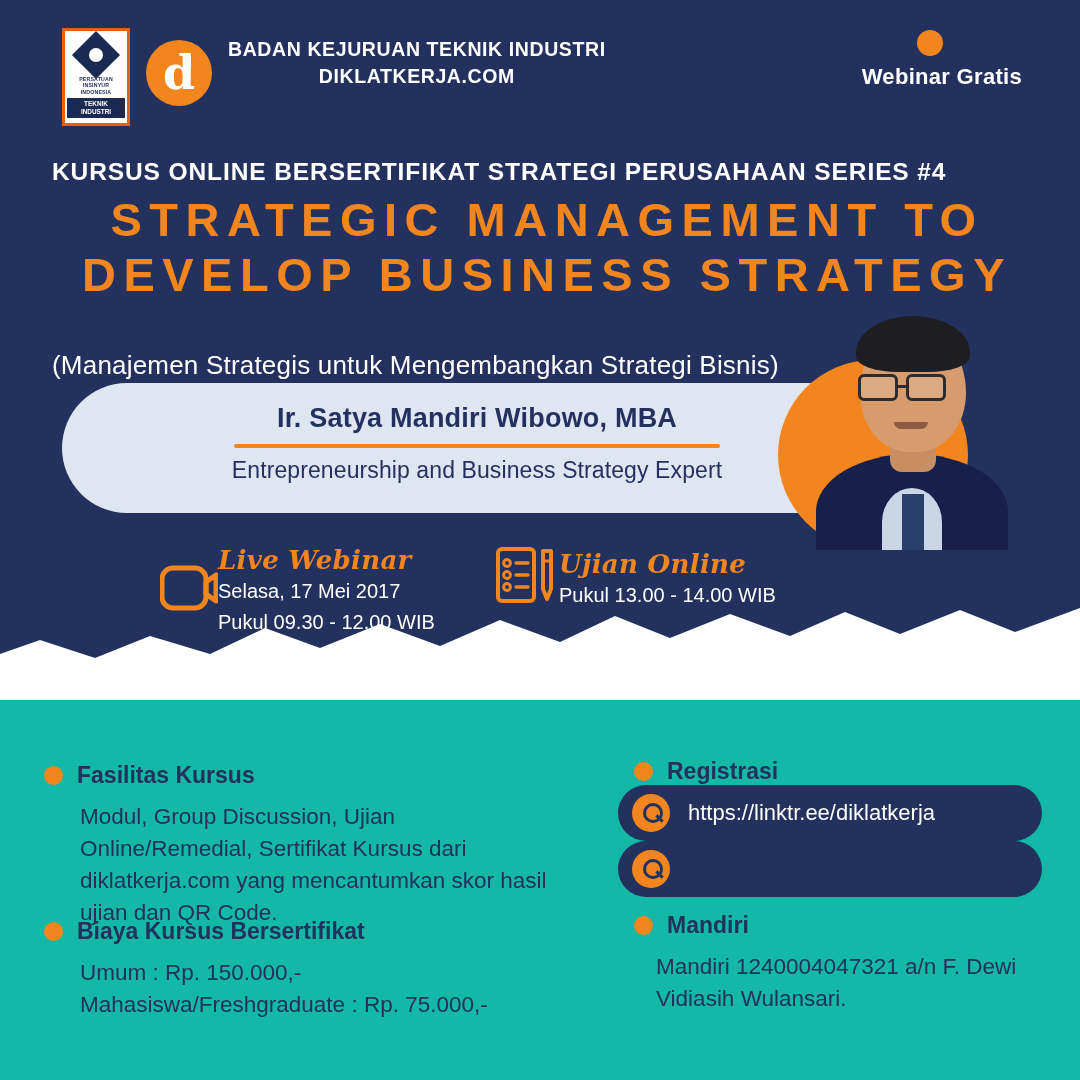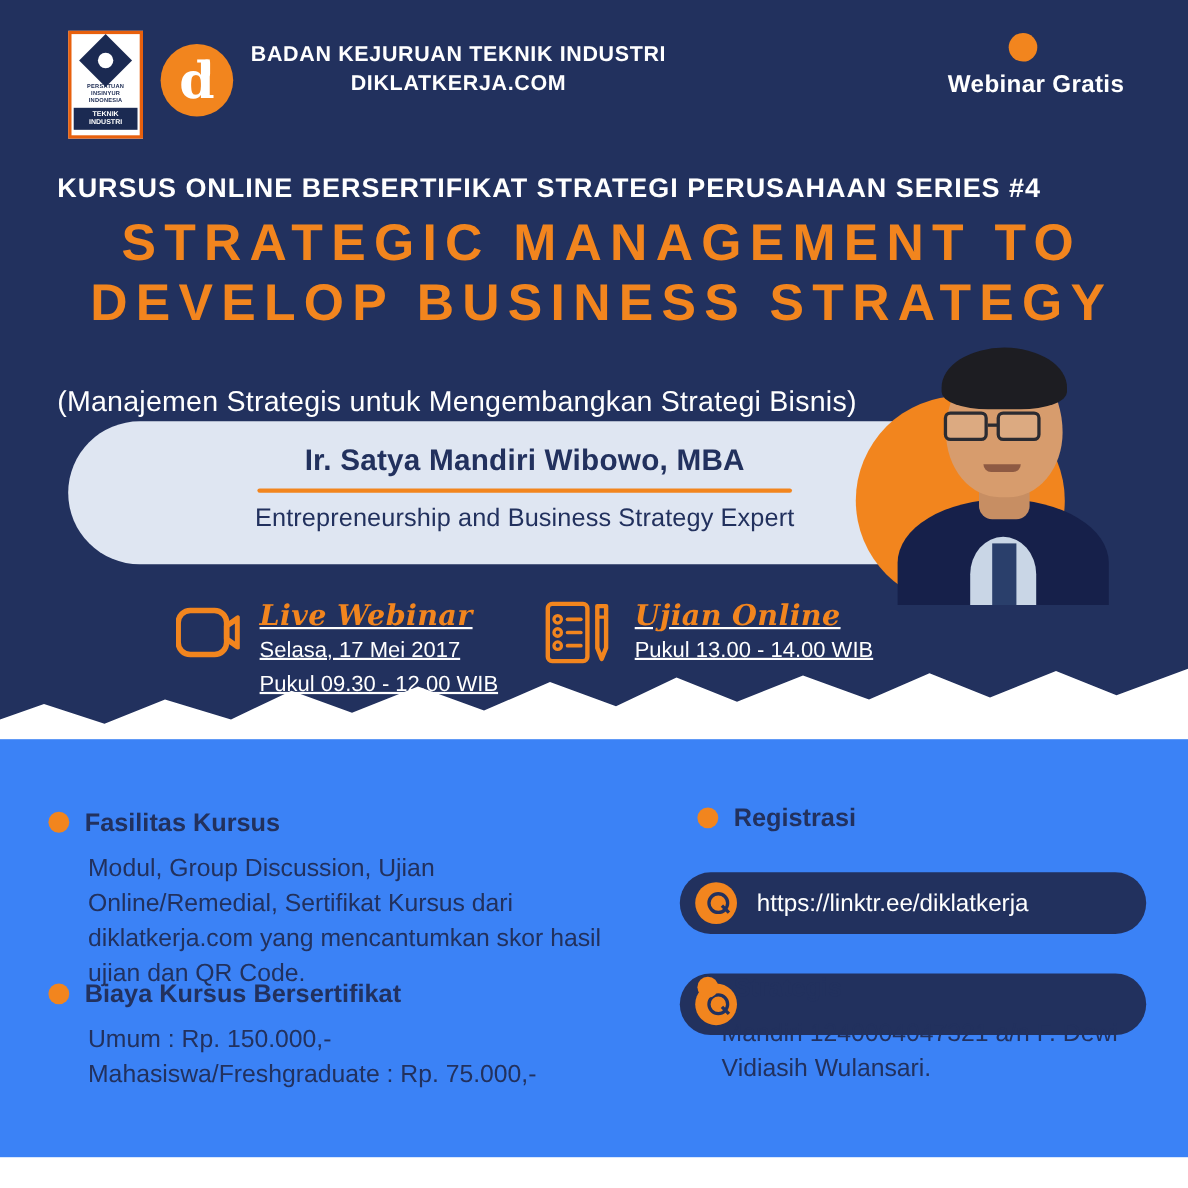--- a/index.html
+++ b/index.html
@@ -182,49 +182,49 @@
   }
   .ph-mouth {
     position: absolute; left: 88px; top: 122px; width: 34px; height: 7px;
     background: #8e5a43; border-radius: 0 0 8px 8px;
   }
 
   
   .sched { position: absolute; top: 545px; color: #ffffff; }
   .sched.live { left: 160px; }
   .sched.exam { left: 495px; }
-  .sched .row { display: flex; gap: 18px; align-items: flex-start; text-decoration: underline; }
+  .sched .row { display: flex; align-items: center; }
   .sched-title {
     color: #f2851e; font-size: 26px; font-weight: bold;
     font-style: italic; font-family: "DejaVu Serif", serif; letter-spacing: .3px;
   }
   .sched-line { font-size: 20px; line-height: 29px; color: #ffffff; margin-top: 2px; }
 
   
-  .bottom { position: absolute; left: 0; top: 672px; width: 1080px; height: 380px; background: #3b82f6; }
+  .bottom { position: absolute; left: 0; top: 700px; width: 1080px; height: 380px; background: #14b8a6; }
 
   .bullet-head {
     display: flex; align-items: center; gap: 14px;
   }
   .bullet {
     width: 19px; height: 19px; border-radius: 50%; background: #f2851e; flex: none;
   }
   .bh-text { color: #22315e; font-size: 23px; font-weight: bold; }
 
   .block-fasilitas { position: absolute; left: 44px; top: 62px; width: 520px; }
   .body-text {
     color: #22315e; font-size: 22.5px; line-height: 32px; margin-top: 12px; margin-left: 36px;
   }
   .block-biaya { position: absolute; left: 44px; top: 218px; width: 530px; }
 
   .block-reg { position: absolute; left: 618px; top: 58px; width: 430px; }
   .pill {
     display: flex; align-items: center; gap: 18px;
     width: 424px; height: 56px; border-radius: 28px;
-    background: #22315e; margin-top: 36px; padding-left: 14px;
+    background: #22315e; margin-top: 0; padding-left: 14px;
   }
   .pill .qicon {
     width: 38px; height: 38px; border-radius: 50%;
     background: #f2851e; position: relative; flex: none;
   }
   .pill .qicon::before {
     content: ""; position: absolute; left: 11px; top: 9px;
     width: 14px; height: 14px; border: 3px solid #22315e; border-radius: 50%;
   }
   .pill .qicon::after {
@@ -379,19 +379,19 @@
         <span class="ptext">https://linktr.ee/diklatkerja</span>
       </div>
       <div class="pill">
         <span class="qicon"></span>
       </div>
     </div>
 
     <div class="block-transfer">
       <div class="bullet-head" style="margin-left:16px">
         <span class="bullet"></span>
-        <span class="bh-text">Strategis</span>
+        <span class="bh-text">Mandiri</span>
       </div>
       <div class="transfer-text">Mandiri 1240004047321 a/n F. Dewi Vidiasih Wulansari.</div>
     </div>
 
   </div>
 </div>
 
 </body></html>

